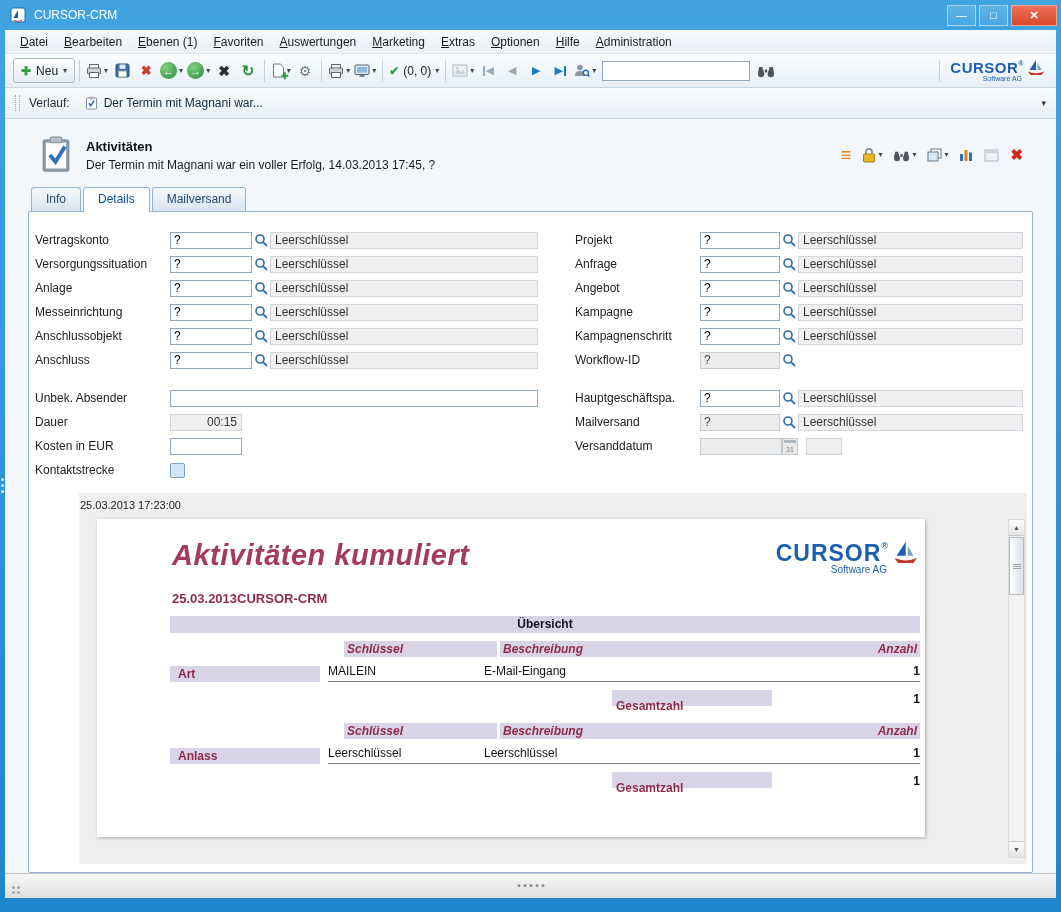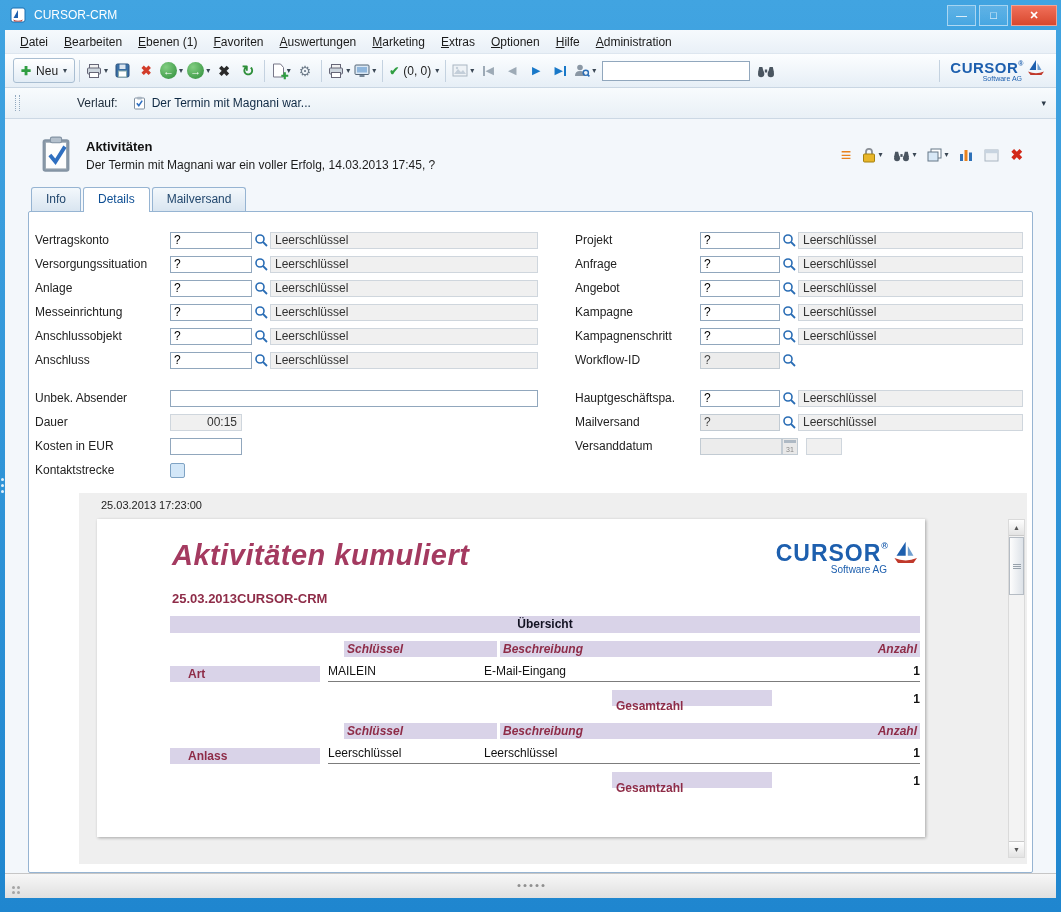--- a/index.html
+++ b/index.html
@@ -54,21 +54,21 @@
   .flex1 { flex:1; }
   .tb-logo { display:flex; flex-direction:column; align-items:flex-end; margin:0 4px 0 6px; color:#1d5fae; }
   .tb-logo-main { display:flex; align-items:flex-start; font-weight:bold; font-size:15px; letter-spacing:.5px; }
   .reg { font-size:7px; vertical-align:super; margin-top:1px; }
   .tb-logo-sub { font-size:7px; margin-top:-2px; padding-right:22px; }
 
   
   .historybar { height:31px; display:flex; align-items:center; gap:9px; padding:0 10px;
                 background:linear-gradient(#f8fbfd,#e9f0f6); border-bottom:1px solid #ccd8e4; }
   .vgrip { width:5px; height:16px; border-left:1px dotted #93aabf; border-right:1px dotted #93aabf; }
-  .hist-label { font-size:12px; color:#1d2b3a;margin-left:48px; }
+  .hist-label { font-size:12px; color:#1d2b3a; }
   .hist-entry { display:flex; align-items:center; gap:6px; font-size:12px; color:#102a44; padding:2px 6px; }
   .hist-chevron { margin-left:auto; font-size:9px; color:#2c3a48; }
 
   
   .main { flex:1; display:flex; flex-direction:column; padding:0 23px; background:#f3f7fb; min-height:0; }
   .record-header { height:68px; display:flex; align-items:center; padding:4px 6px 0 6px; }
   .rh-icon { width:36px; height:38px; margin:0 12px 0 4px; flex:none; display:flex; }
   .rh-text { flex:1; min-width:0; }
   .rh-title { font-size:13px; font-weight:bold; color:#111; }
   .rh-sub { font-size:12px; color:#1c1c1c; margin-top:4px; }
@@ -106,37 +106,37 @@
             background:linear-gradient(#ffffff,#dbe7f1); display:flex; align-items:flex-end; justify-content:center;
             font-size:7px; color:#123; padding-bottom:1px; }
   .calbtn::before { content:""; position:absolute; top:1px; left:1px; right:1px; height:3px; background:#5b87c5; }
   .calbtn.grayed { background:#e9e9e9; border-color:#c2cbd3; color:#888; }
   .calbtn.grayed::before { background:#aeb9c4; }
   .spacer50{width:50px;flex:none} .spacer8{width:8px;flex:none}
   .checkbox { width:15px; height:15px; border:1px solid #7fa3c4; background:#d3e7f8; border-radius:2px; }
 
   
   .report-area { position:absolute; left:50px; right:5px; top:281px; bottom:8px; background:#efefef; overflow:hidden; }
-  .rp-timestamp { position:absolute; left:22px; top:6px; font-size:11px; color:#1c1c1c; }
+  .rp-timestamp { position:absolute; left:1px; top:6px; font-size:11px; color:#1c1c1c; }
   .rp-page { position:absolute; left:18px; top:26px; width:828px; height:318px; background:#fff;
              box-shadow:1px 1px 3px rgba(0,0,0,.3); overflow:hidden; }
   .rp-head { display:flex; justify-content:space-between; align-items:flex-start; padding:20px 8px 0 75px; }
   .rp-title { font-size:29px; font-style:italic; font-weight:bold; color:#a43a60; letter-spacing:.5px; }
   .rp-logo { text-align:right; color:#1d5fae; padding-top:1px; }
   .rp-logo-main { display:flex; align-items:flex-start; font-weight:bold; font-size:23px; letter-spacing:1px; }
   .rp-logo-main .reg { font-size:9px; }
   .rp-logo-sub { font-size:10px; margin-top:-3px; padding-right:30px; }
   .rp-daterow { display:flex; justify-content:flex-start; margin:16px 5px 10px 75px;
                 color:#8e2c48; font-weight:bold; font-size:13px; }
   .rp-section { margin:4px 5px 8px 73px; background:#d9d3e8; text-align:center; font-weight:bold;
                 font-size:12px; height:17px; line-height:17px; color:#121222; }
   .rp-cols { display:flex; margin:0 5px 0 73px; font-size:12px; align-items:flex-end; }
   .cell-name { width:150px; flex:none; }
   .hd { background:#d9d3e8; color:#8e2c48; font-weight:bold; height:16px; line-height:16px; padding:0 3px; }
-  .gname { background:#d9d3e8; color:#8e2c48; font-weight:bold; height:16px; line-height:16px; padding:0 18px; }
+  .gname { background:#d9d3e8; color:#8e2c48; font-weight:bold; height:16px; line-height:16px; padding:0 8px; }
   .cell-key { width:153px; flex:none; }
   .hrowline { display:flex; flex:1; margin-left:24px;font-style:italic; }
   .hrowline .cell-desc { width:358px; flex:none; margin-left:3px; }
   .hrowline .cell-count { flex:1; text-align:right; }
   .rowline { display:flex; flex:1; margin-left:8px; border-bottom:1px solid #7c7c7c; padding-bottom:3px; }
   .rowline .cell-desc { width:358px; flex:none; margin-left:3px; }
   .rowline .cell-count { flex:1; text-align:right; font-weight:bold; }
   .rp-cols.data { margin-top:7px; color:#111; }
   .rp-cols.total { margin-top:8px; }
   .tspacer { width:442px; flex:none; }

